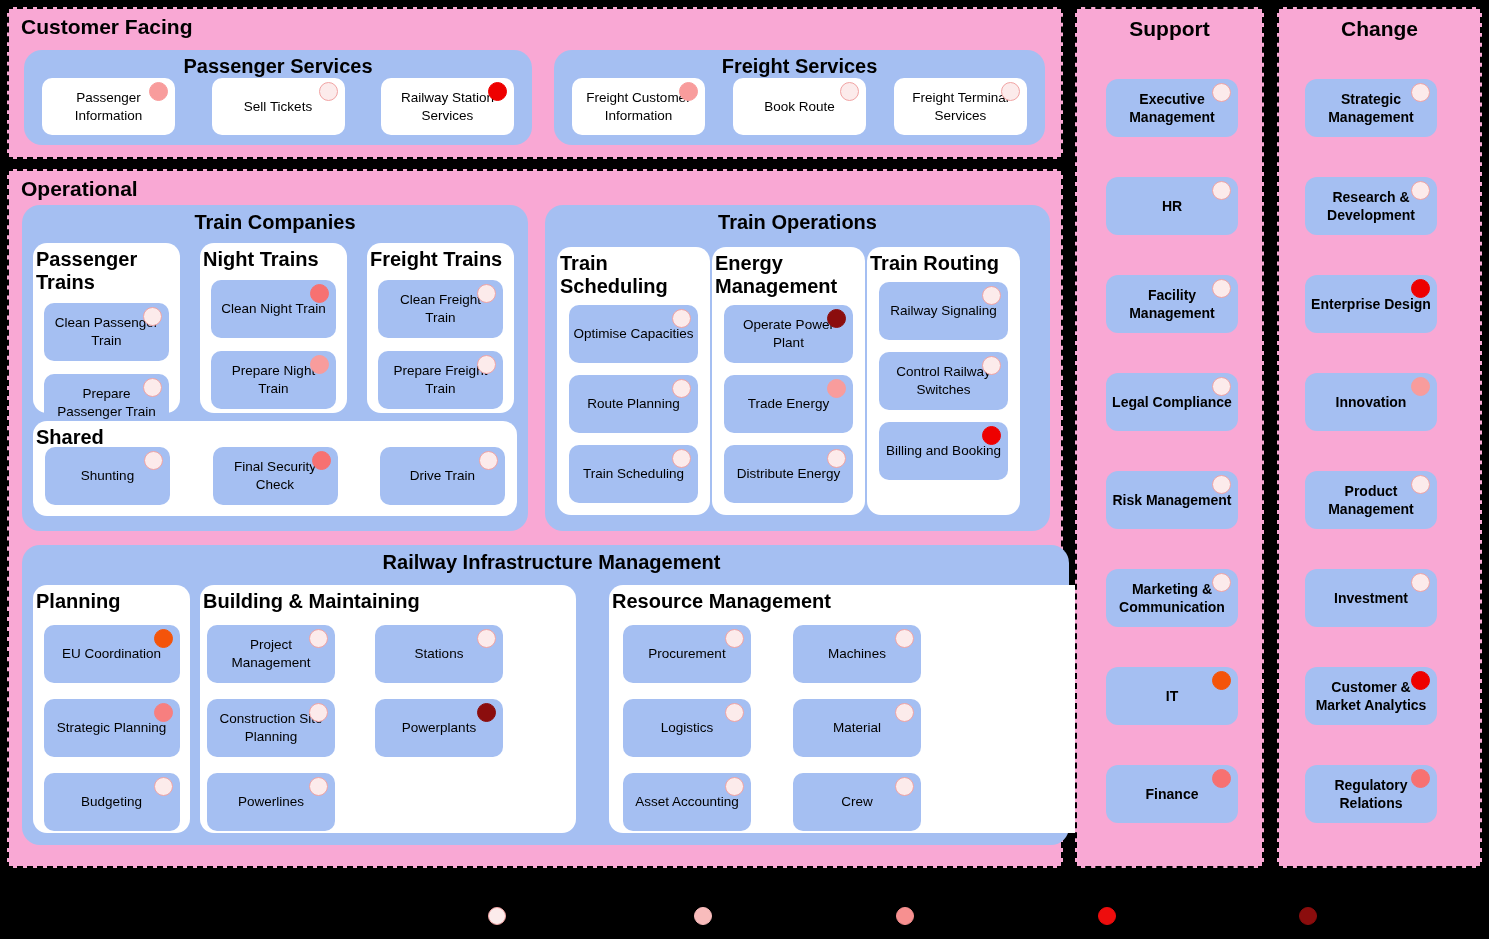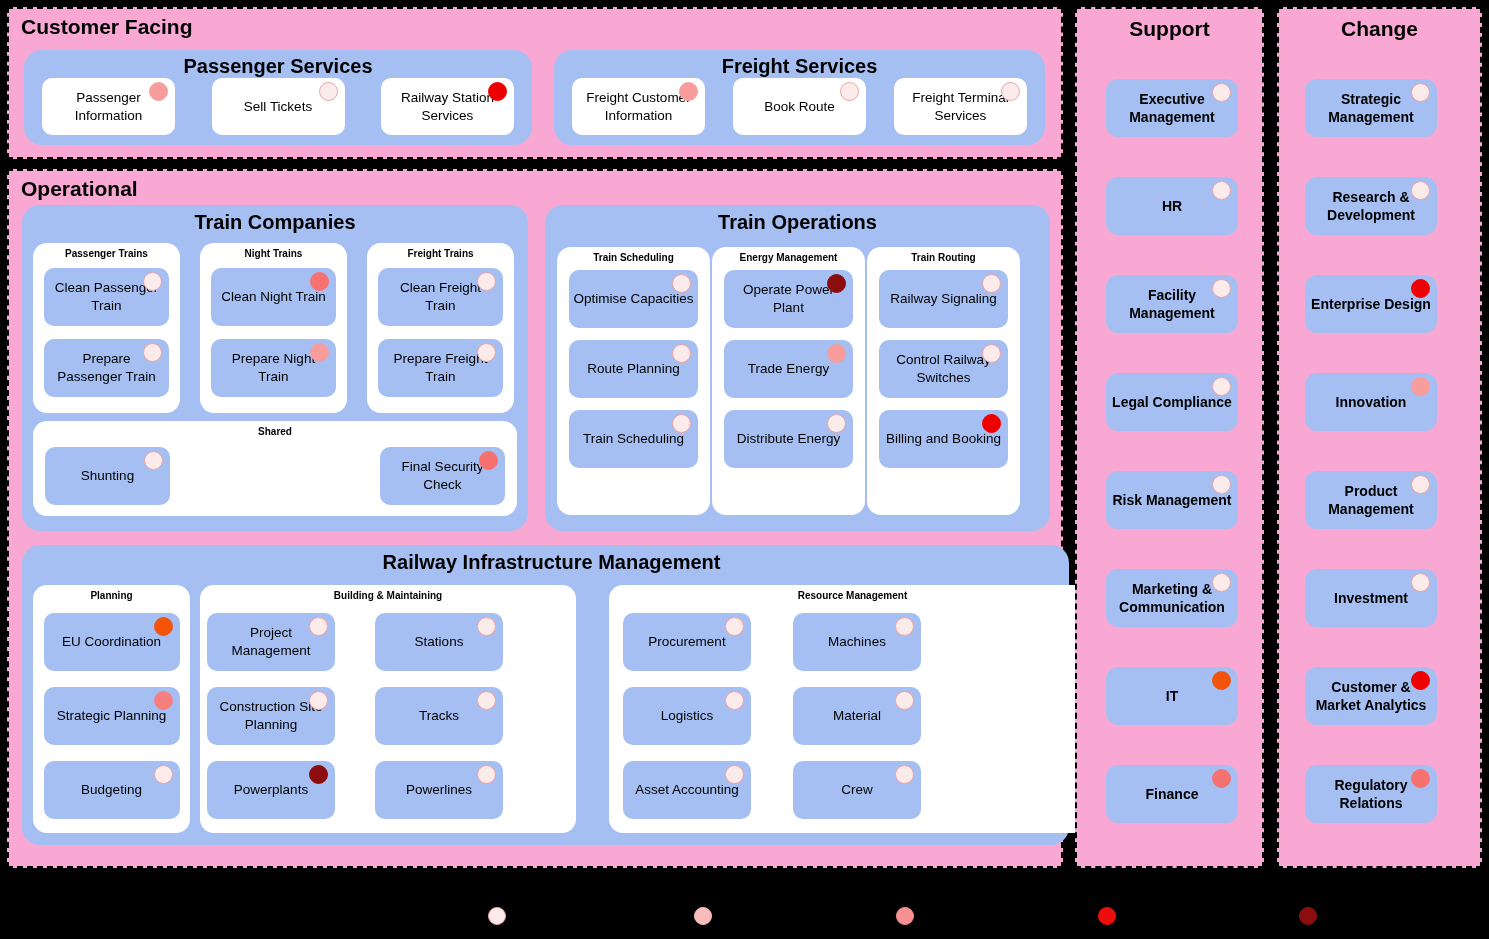--- a/index.html
+++ b/index.html
@@ -31,21 +31,21 @@
   .dot { position:absolute; top:4px; right:7px; width:19px; height:19px; border-radius:50%;
          box-sizing:border-box; border:1.5px solid transparent; }
 
   
   .cfgroup { top:41px; height:95px; }
   .cfitems { position:absolute; left:18px; right:18px; top:28px; display:flex; justify-content:space-between; }
   .cfitems .cap { width:133px; height:57px; }
 
   
   .subwhite { background:#fff; border-radius:14px; position:relative; box-sizing:border-box; }
-  .sub-title{ text-align:center; font-weight:bold; font-size:10px; margin:5px 3px 0; }
+  .sub-title{ font-weight:bold; font-size:20px; margin:5px 3px 0; }
 
   
   #grp-tc { left:13px; top:34px; width:506px; height:326px; }
   .tc-row { position:absolute; top:38px; left:11px; display:flex; gap:20px; }
   .tc-row .subwhite { width:147px; height:170px; }
   .vcol { display:flex; flex-direction:column; align-items:center; }
   .tc-row .vcol { margin-top:9px; gap:13px; }
   .tc-row .cap.blue { width:125px; height:58px; }
   #grp-tc-shared { position:absolute; left:11px; top:216px; width:484px; height:95px; background:#fff; border-radius:14px; }
   .shared-row { position:absolute; top:26px; left:12px; right:12px; display:flex; justify-content:space-between; }
@@ -174,20 +174,24 @@
       <div class="sub-title">Shared</div>
       <div class="shared-row">
         <div class="cap blue">
           <span class="dot" style="background: rgb(252, 235, 235); border-color: rgb(241, 163, 163);"></span>
           <span>Shunting</span>
         </div>
         <div class="cap blue">
           <span class="dot" style="background: rgb(247, 113, 113); border-color: rgb(247, 113, 113);"></span>
           <span>Final Security Check</span>
         </div>
+        <div class="cap blue">
+          <span class="dot" style="background: rgb(252, 235, 235); border-color: rgb(241, 163, 163);"></span>
+          <span>Drive Train</span>
+        </div>
       </div>
     </div>
   </div>
 
   <div class="bluegrp" id="grp-to">
     <div class="bigtitle">Train Operations</div>
     <div class="to-row">
       <div class="subwhite">
         <div class="sub-title">Train Scheduling</div>
         <div class="vcol">
@@ -271,24 +275,20 @@
           </div>
           <div class="cap blue">
             <span class="dot" style="background: rgb(252, 235, 235); border-color: rgb(241, 163, 163);"></span>
             <span>Stations</span>
           </div>
           <div class="cap blue">
             <span class="dot" style="background: rgb(252, 235, 235); border-color: rgb(241, 163, 163);"></span>
             <span>Construction Site Planning</span>
           </div>
           <div class="cap blue">
-            <span class="dot" style="background: rgb(252, 235, 235); border-color: rgb(241, 163, 163);"></span>
-            <span>Tracks</span>
-          </div>
-          <div class="cap blue">
             <span class="dot" style="background: rgb(139, 13, 13); border-color: rgb(139, 13, 13);"></span>
             <span>Powerplants</span>
           </div>
           <div class="cap blue">
             <span class="dot" style="background: rgb(252, 235, 235); border-color: rgb(241, 163, 163);"></span>
             <span>Powerlines</span>
           </div>
         </div>
       </div>
       <div class="subwhite" id="sub-rm">

